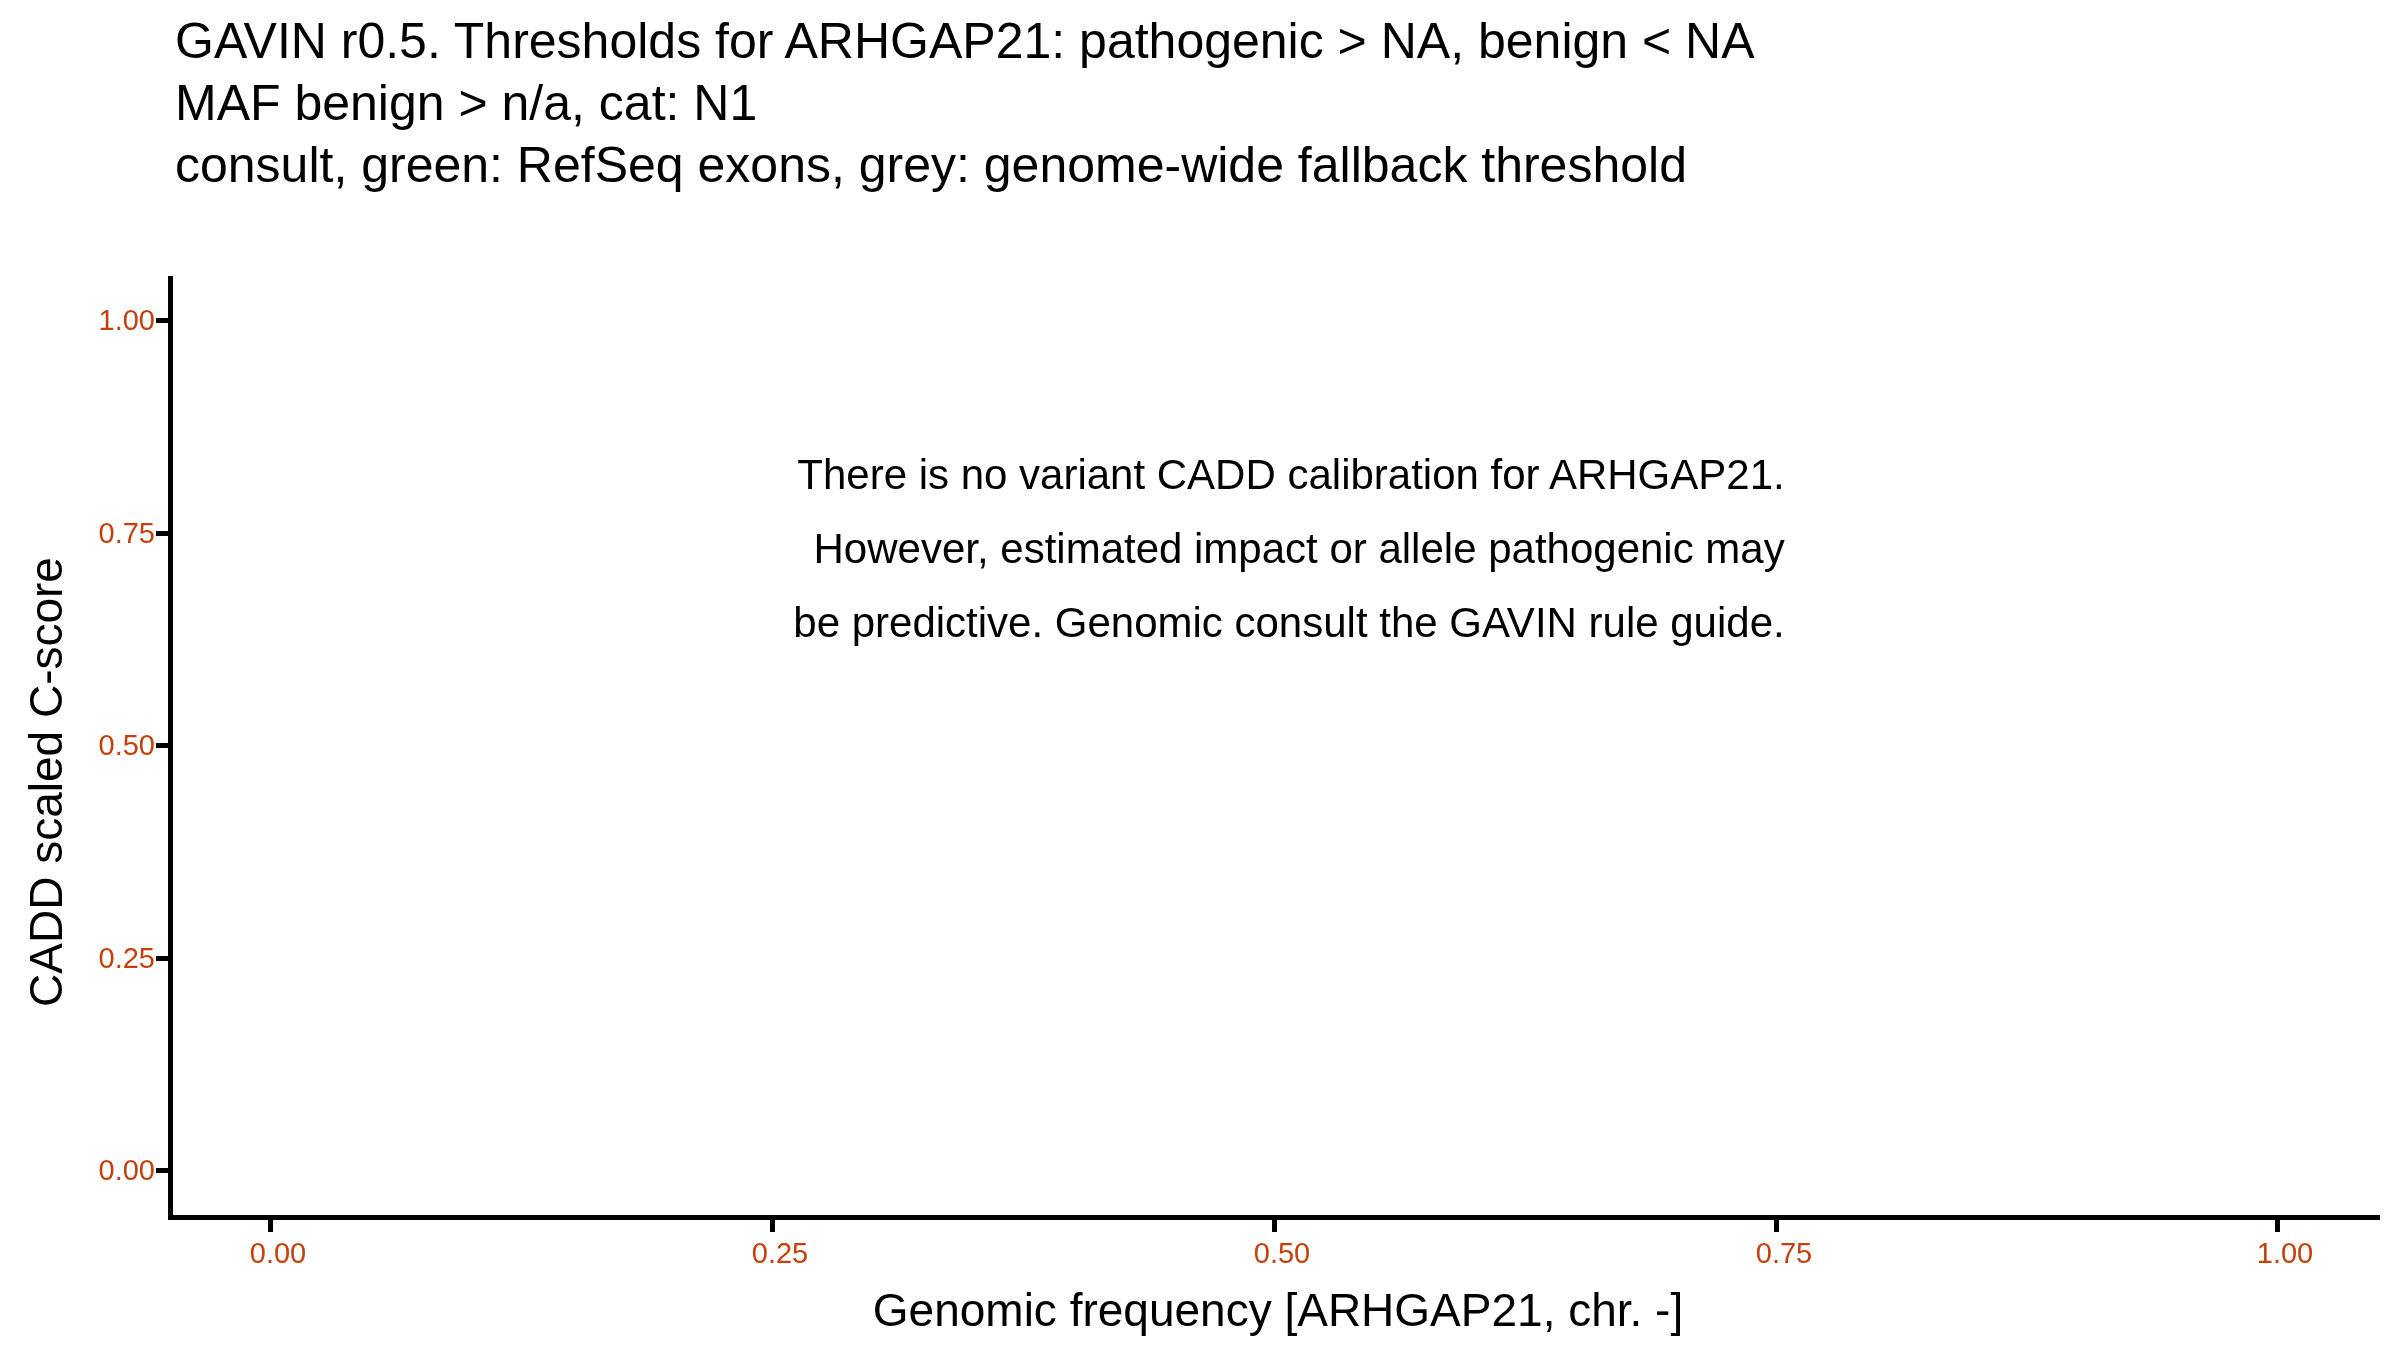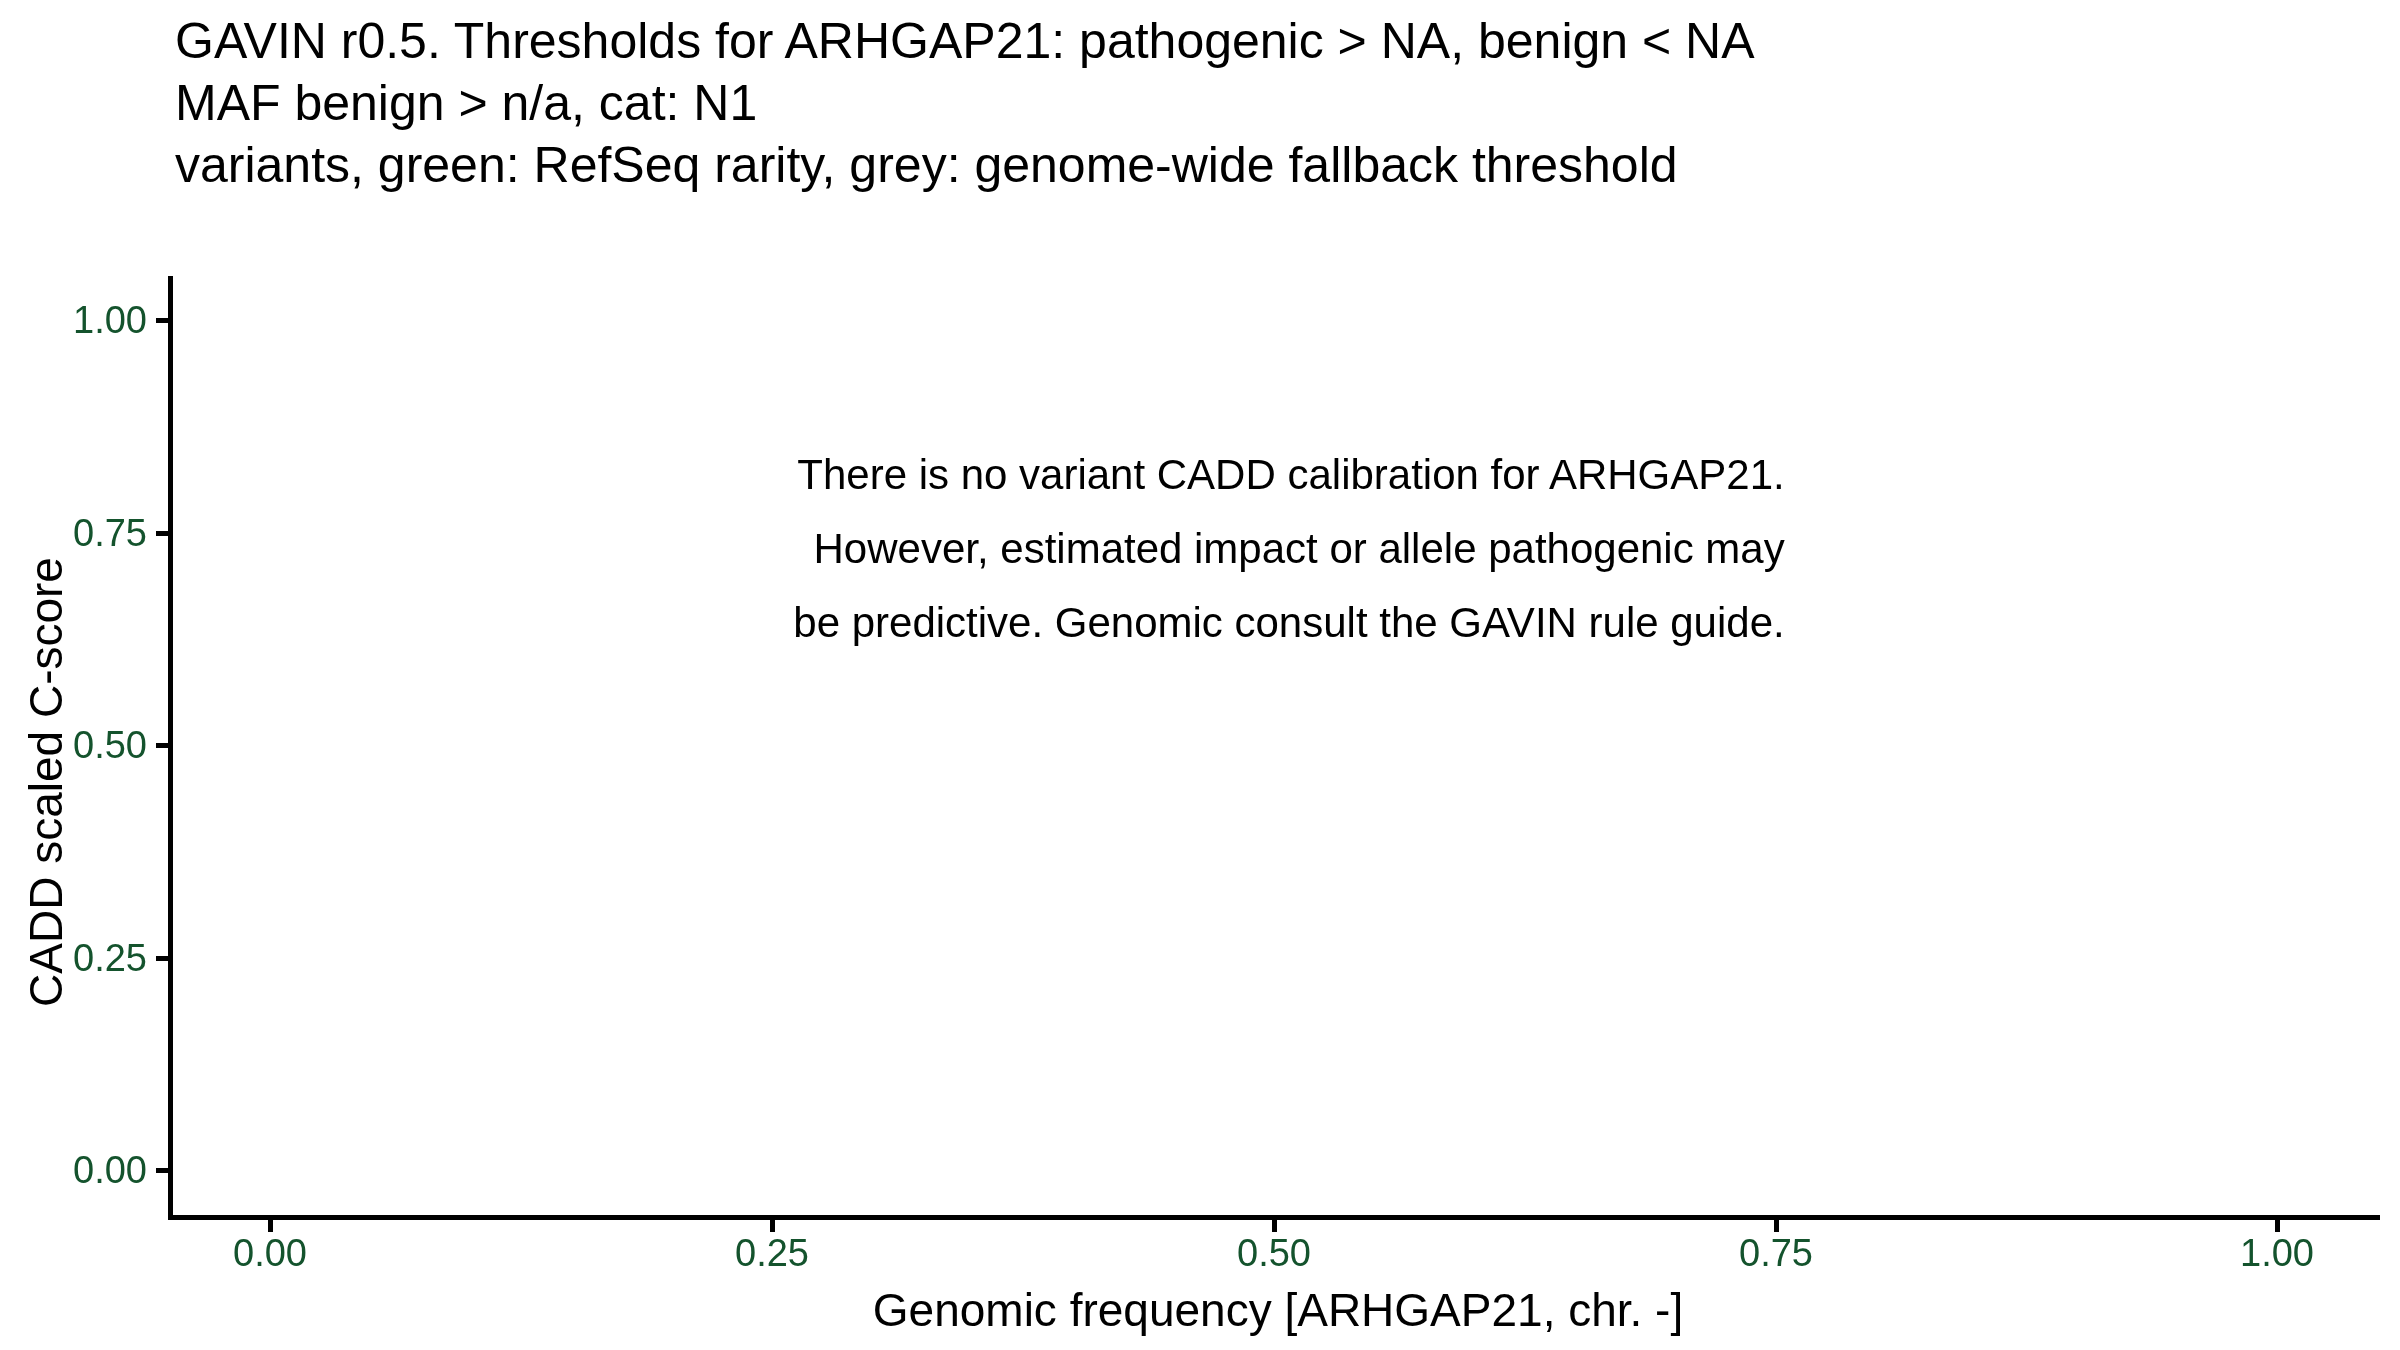--- a/index.html
+++ b/index.html
@@ -33,24 +33,25 @@
   #y-axis-line { left: 168px; top: 276px; width: 5px;  height: 944px; }
   #x-axis-line { left: 168px; top: 1215px; width: 2212px; height: 5px; }
 
   
   .tick-mark { background: #000000; }
   .y-tick { left: 156px; width: 12px; height: 5px; }
   .x-tick { top: 1220px; width: 5px; height: 12px; }
 
   
   .tick-label {
-    font-size: 38px;
+    font-size: 29px;
     line-height: 38px;
-    color: #14532d;
+    color: #c2410c;
     white-space: nowrap;
+    margin-left: 8px;
   }
   .y-tick-label {
     left: 0;
     width: 147px;
     text-align: right;
   }
   .x-tick-label {
     top: 1234px;
     transform: translateX(-50%);
     text-align: center;
@@ -87,21 +88,21 @@
   }
 </style>
 </head>
 <body>
 
 <div id="figure">
 
   <div id="plot-title" class="abs">
     <div>GAVIN r0.5. Thresholds for ARHGAP21: pathogenic &gt; NA, benign &lt; NA</div>
     <div>MAF benign &gt; n/a, cat: N1</div>
-    <div>variants, green: RefSeq rarity, grey: genome-wide fallback threshold</div>
+    <div>consult, green: RefSeq exons, grey: genome-wide fallback threshold</div>
   </div>
 
   <div class="abs" style="left:173px; top:276px; width:2205px; height:939px;"></div>
 
   <div id="y-axis-line" class="abs axis-line"></div>
   <div id="x-axis-line" class="abs axis-line"></div>
 
   <div class="abs tick-mark y-tick" style="top:318px;"></div>
   <div class="abs tick-mark y-tick" style="top:531px;"></div>
   <div class="abs tick-mark y-tick" style="top:743px;"></div>

